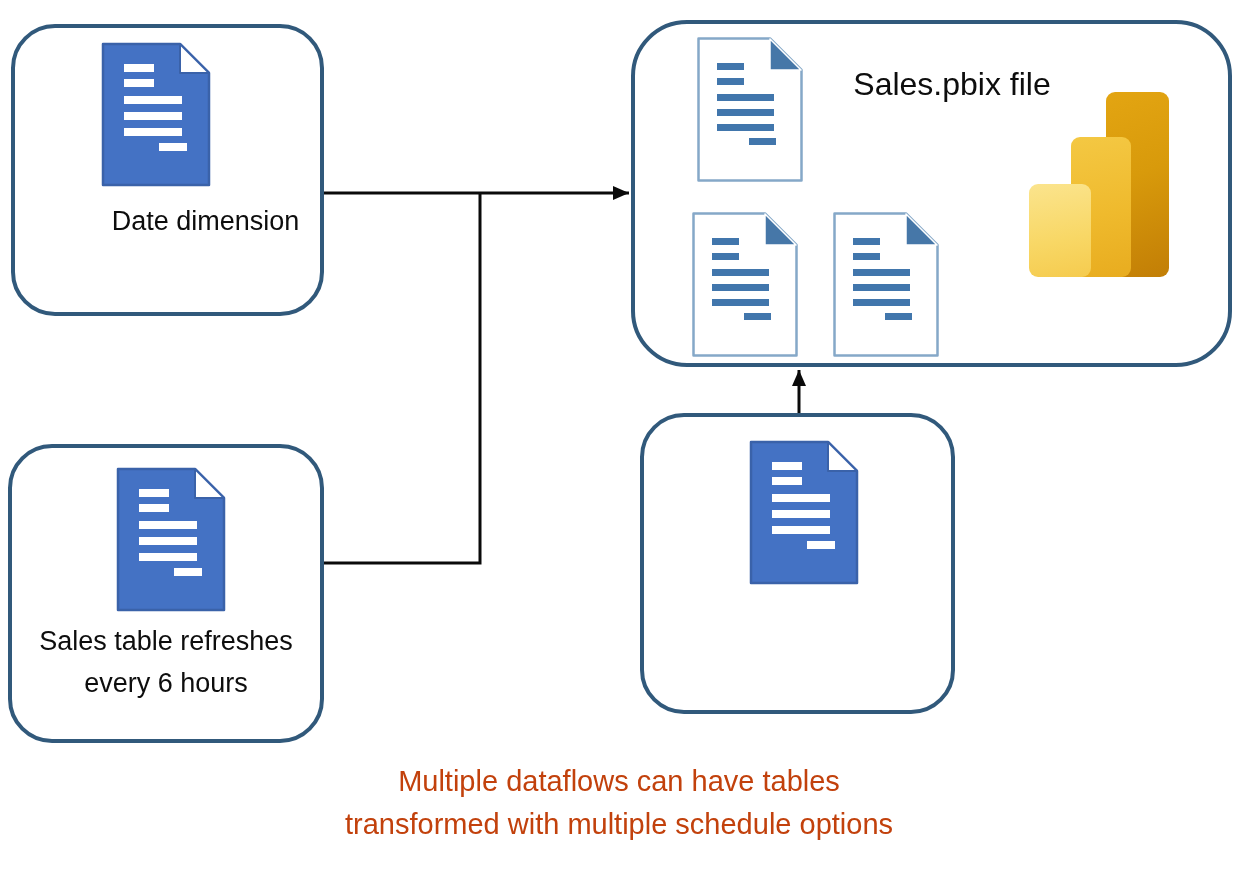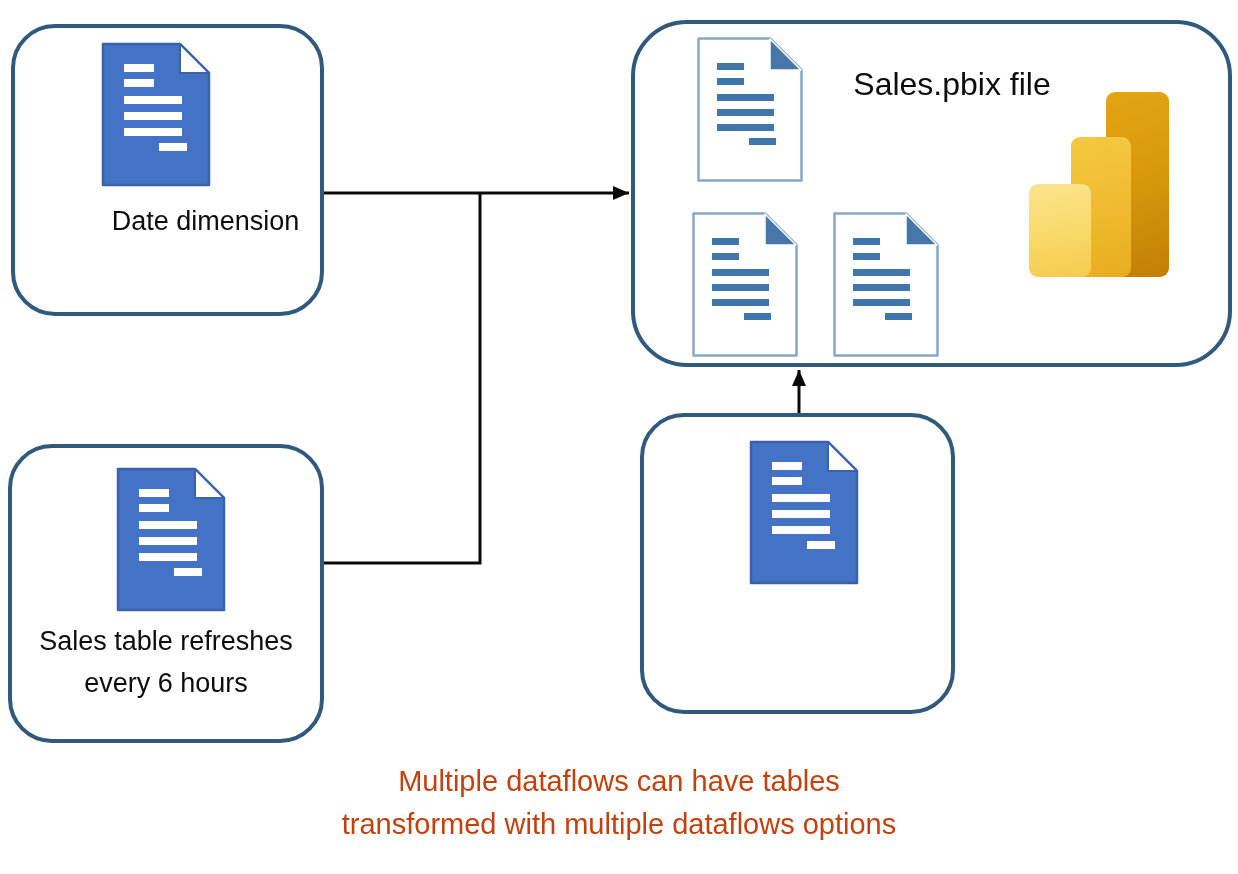--- a/index.html
+++ b/index.html
@@ -181,16 +181,16 @@
 
     <div class="pbi-logo" style="left:394px; top:68px; width:143px; height:185px;">
       <div class="pbi-bar tall"></div>
       <div class="pbi-bar mid"></div>
       <div class="pbi-bar short"></div>
     </div>
   </div>
 
   <div class="caption">
     <div>Multiple dataflows can have tables</div>
-    <div>transformed with multiple dataflows options</div>
+    <div>transformed with multiple schedule options</div>
   </div>
 
 </div>
 
 </body></html>

